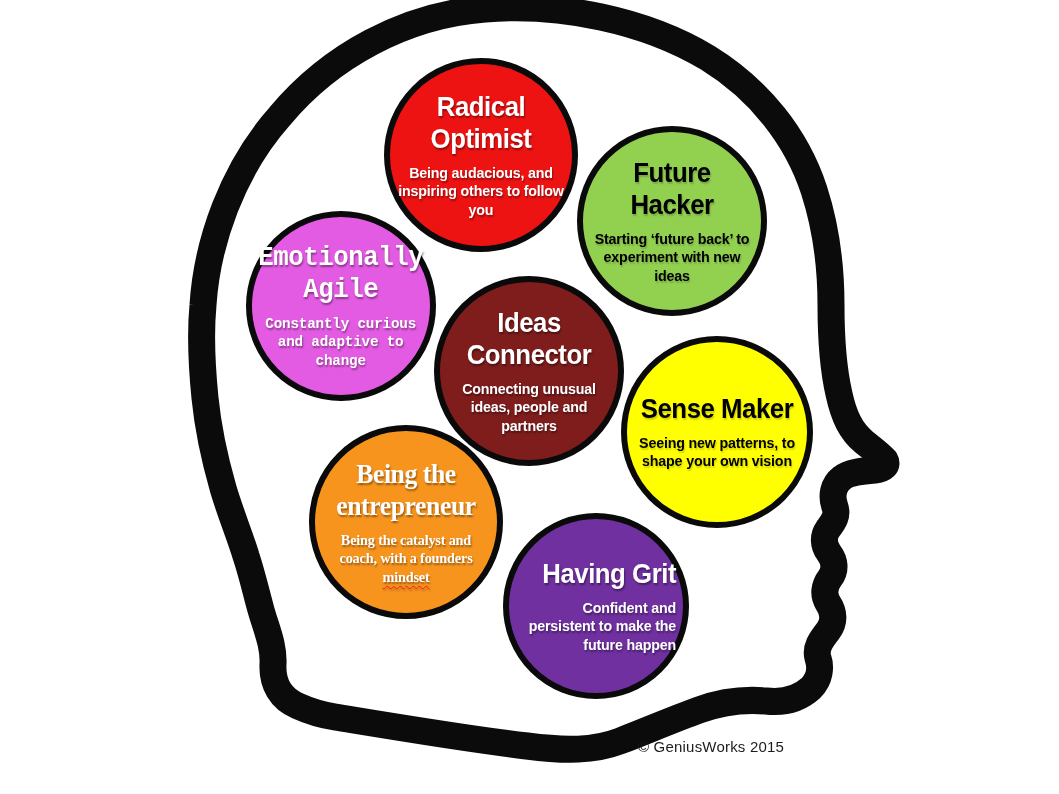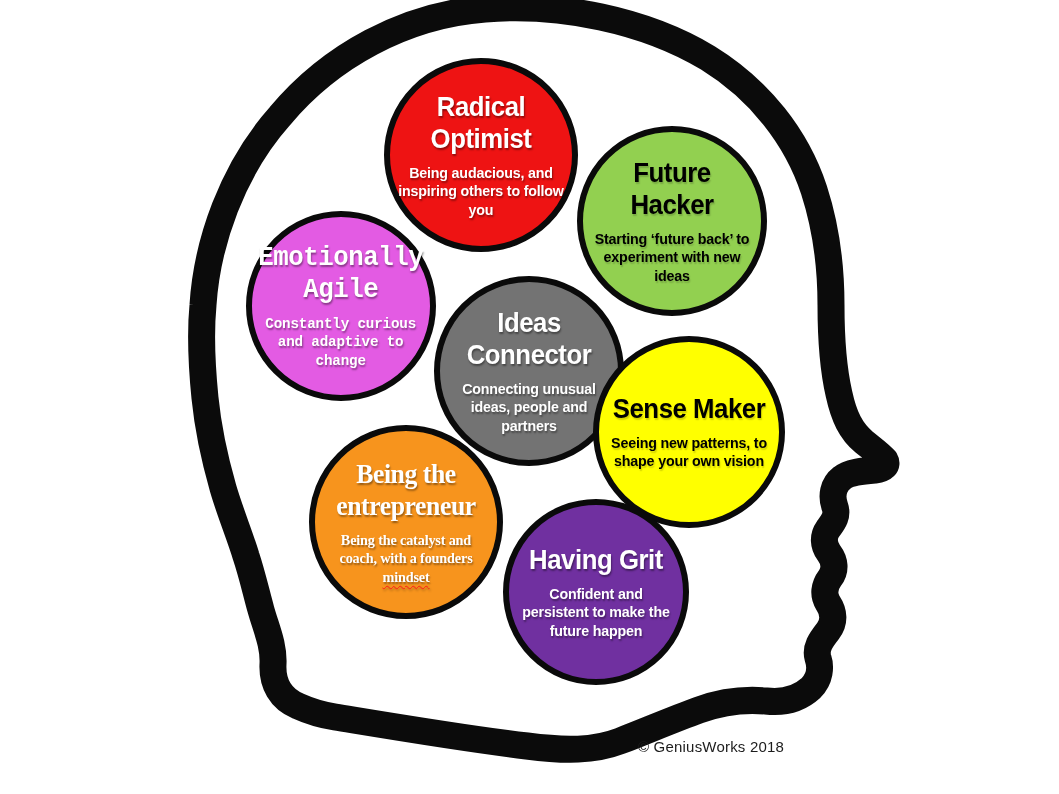--- a/index.html
+++ b/index.html
@@ -60,23 +60,23 @@
     font-size:15px;
     color:#1c1c1c;
     z-index:3;
     letter-spacing:0.2px;
   }
   
   .b-radical   {left:384px;top:58px; width:194px;height:194px;}
   .b-future    {left:577px;top:126px;width:190px;height:190px;}
   .b-emotional {left:246px;top:211px;width:190px;height:190px;}
   .b-ideas     {left:434px;top:276px;width:190px;height:190px;}
-  .b-sense     {left:593px;top:336px;width:192px;height:192px;}
+  .b-sense     {left:621px;top:336px;width:192px;height:192px;}
   .b-entre     {left:309px;top:425px;width:194px;height:194px;font-family:Liberation Serif, serif;}
-  .b-grit      {left:503px;top:499px;width:186px;height:186px;}
+  .b-grit      {left:503px;top:513px;width:186px;height:186px;text-align:right;}
 </style>
 </head>
 <body>
 
 <div class="stage">
 
   <svg class="head-svg" viewBox="0 0 1059 794" aria-hidden="true">
     <path d="M 298,706
          C 281,699 272,684 273,664
          C 274,645 266,628 261,610
@@ -125,21 +125,21 @@
     </div>
   </div>
 
   <div class="bubble b-emotional light-text" style="background-color: rgb(227, 91, 227); font-family: Liberation Mono, monospace;">
     <div class="bubble-content" style="color: rgb(255, 255, 255);">
       <div class="bubble-title">Emotionally Agile</div>
       <div class="bubble-body">Constantly curious and adaptive to change</div>
     </div>
   </div>
 
-  <div class="bubble b-ideas light-text" style="background-color: #737373; justify-content: flex-end;">
+  <div class="bubble b-ideas light-text" style="background-color: #7f1d1d; justify-content: flex-end;">
     <div class="bubble-content" style="color: rgb(255, 255, 255);">
       <div class="bubble-title">Ideas Connector</div>
       <div class="bubble-body">Connecting unusual ideas, people and partners</div>
     </div>
   </div>
 
   <div class="bubble b-sense dark-text" style="background-color: rgb(255, 255, 0);">
     <div class="bubble-content" style="color: rgb(0, 0, 0);">
       <div class="bubble-title">Sense Maker</div>
       <div class="bubble-body">Seeing new patterns, to shape your own vision</div>
@@ -153,15 +153,15 @@
     </div>
   </div>
 
   <div class="bubble b-grit light-text" style="background-color: rgb(112, 48, 160);">
     <div class="bubble-content" style="color: rgb(255, 255, 255);">
       <div class="bubble-title">Having Grit</div>
       <div class="bubble-body">Confident and persistent to make the future happen</div>
     </div>
   </div>
 
-  <div class="copyright">© GeniusWorks 2018</div>
+  <div class="copyright">© GeniusWorks 2015</div>
 
 </div>
 
 </body></html>

